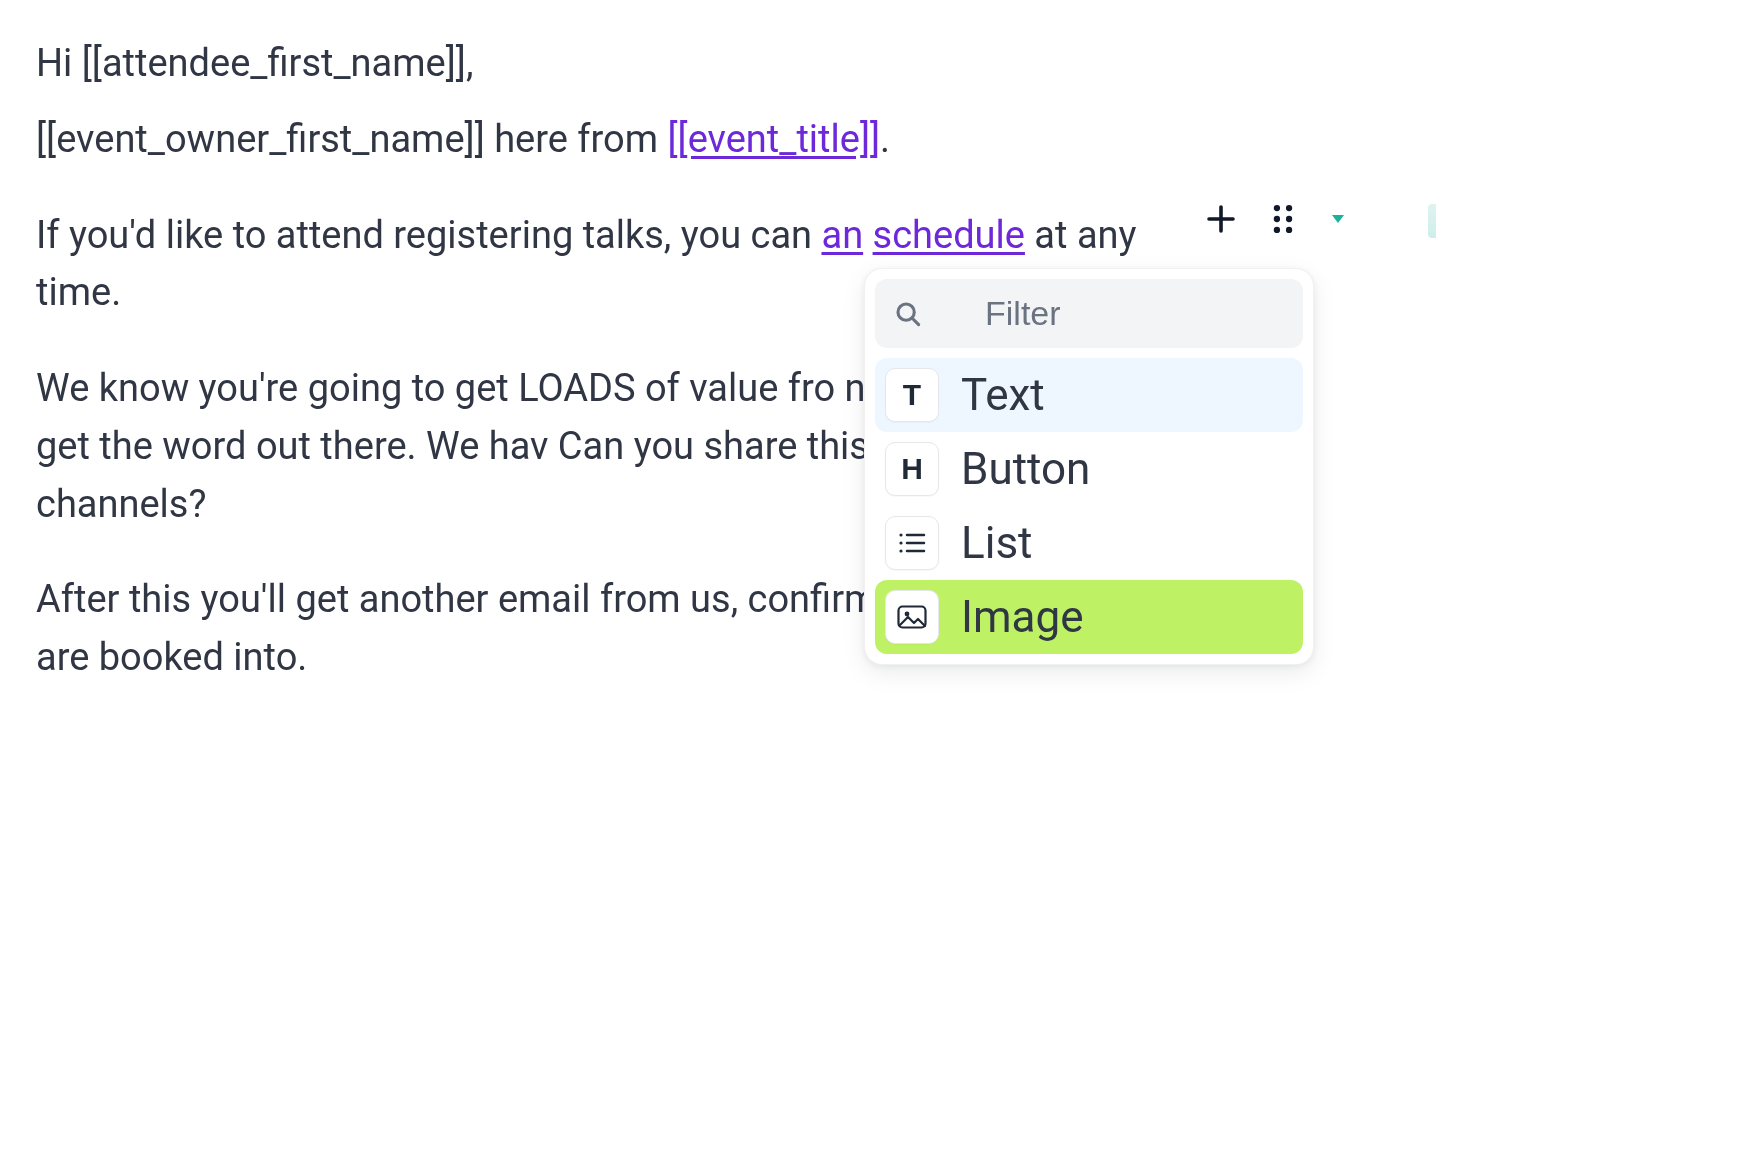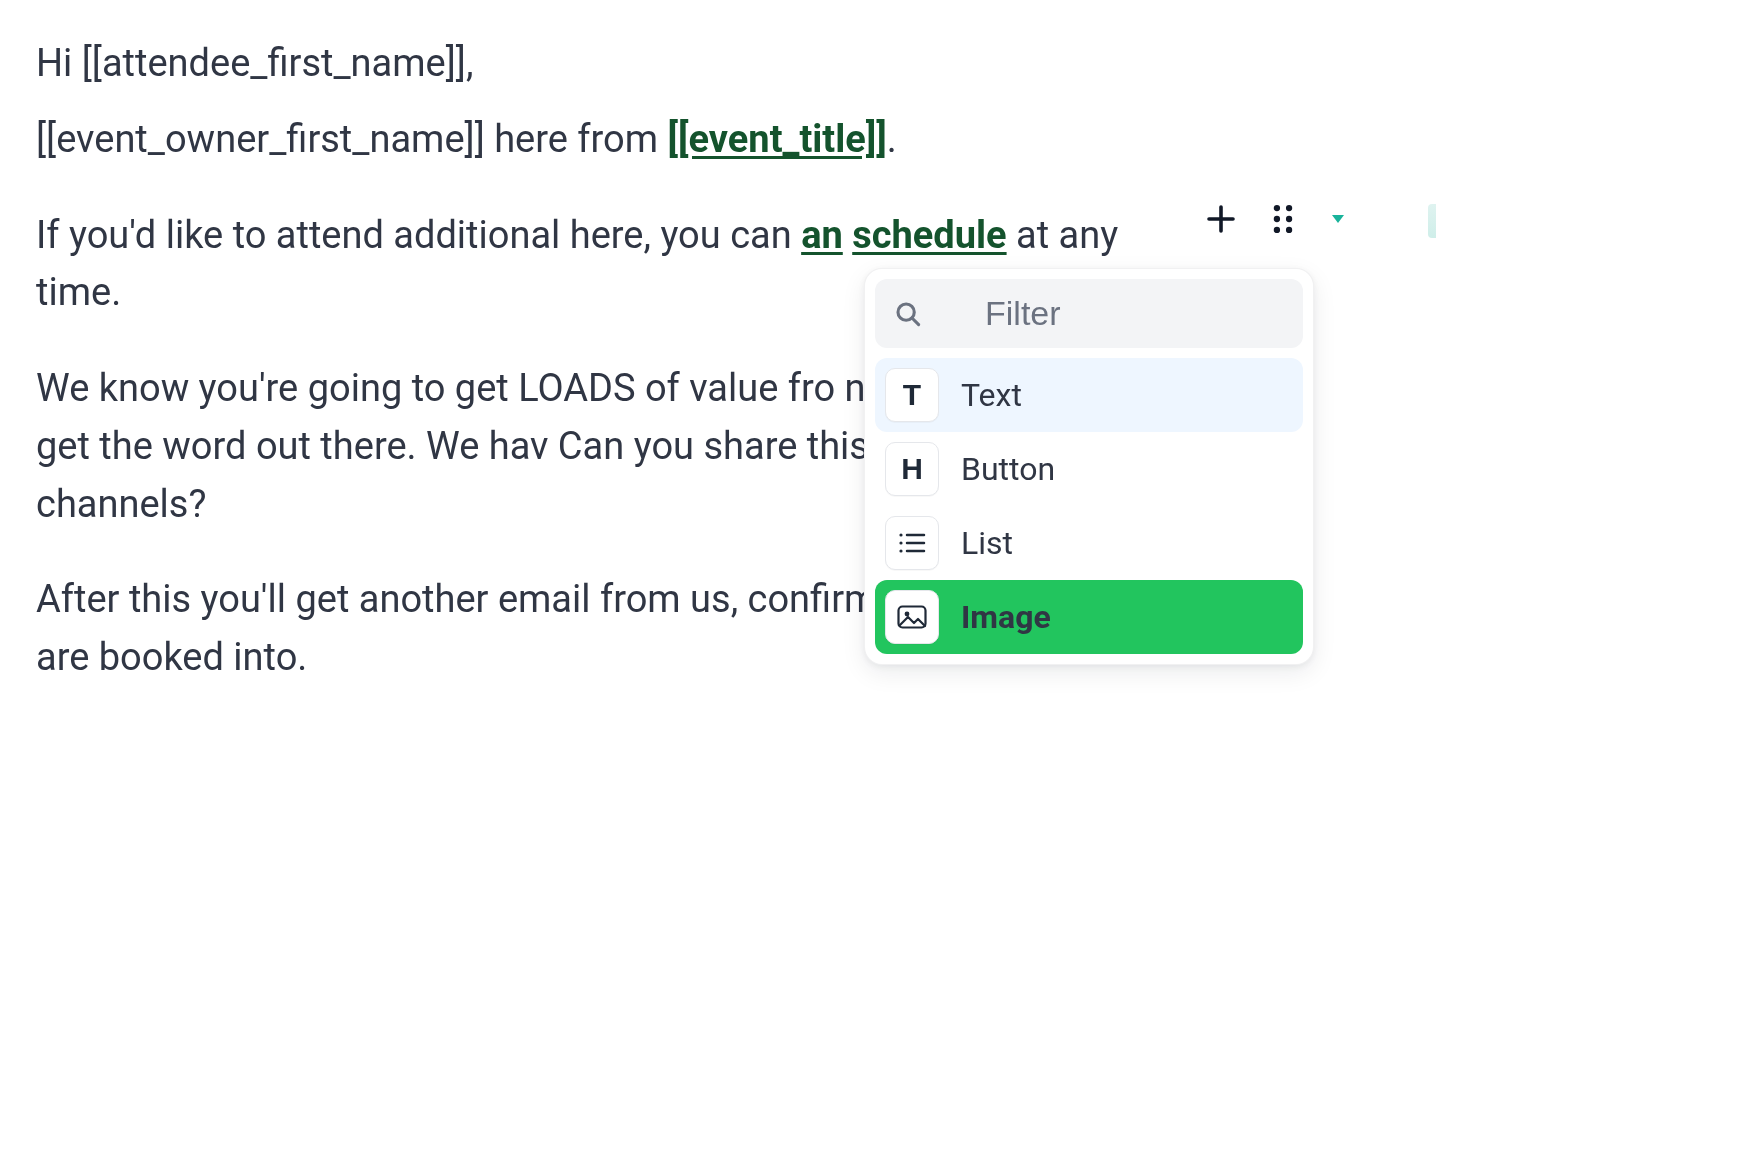--- a/index.html
+++ b/index.html
@@ -23,25 +23,24 @@
     max-width: 1150px;
     color: #303644;
   }
   .content p {
     margin: 0 0 38px 0;
   }
   .content p.greet {
     margin-bottom: 18px;
   }
   .link {
-    color: #14532d;
+    color: #6d28d9;
     text-decoration: underline;
     text-underline-offset: 4px;
     cursor: pointer;
-    font-weight: bold;
   }
 
   .block-actions {
     position: absolute;
     top: 197px;
     left: 1199px;
     display: flex;
     align-items: center;
     gap: 18px;
   }
@@ -113,25 +112,25 @@
     border-radius: 10px;
     background: #ffffff;
     display: flex;
     align-items: center;
     justify-content: center;
     color: #1f2937;
     box-shadow: 0 1px 0 rgba(17,24,39,0.03);
     flex: 0 0 auto;
   }
   .menu-item .label {
-    font-size: 32px;
+    font-size: 44px;
     color: #303644;
   }
   .menu-item.selected { background: #eef6ff; }
-  .menu-item.hovered  { background: #22c55e; font-weight: bold; }
+  .menu-item.hovered  { background: #bef264; }
 
   .icon-chip .glyph {
     font-family: "Helvetica Neue", Arial, sans-serif;
     font-weight: 700;
     font-size: 30px;
     line-height: 1;
   }
 
   .right-strip {
     position: absolute;
@@ -151,21 +150,21 @@
 
   <div class="content">
     <p class="greet">Hi [[attendee_first_name]],</p>
 
     <p>
       <span>[[event_owner_first_name]] here from </span><a class="link">[[event_title]]</a><span>.</span>
     </p>
 
 
     <p>
-      <span>If you'd like to attend additional here, you can </span><a class="link">an</a>
+      <span>If you'd like to attend registering talks, you can </span><a class="link">an</a>
       <a class="link">schedule</a><span> at any time.</span>
     </p>
 
     <p>We know you're going to get LOADS of value fro     need your help to get the word out there. We hav   Can you share this across your social channels?</p>
 
 
     <p>After this you'll get another email from us, confirming the talks you are booked into.</p>
   </div>
 
   <div class="block-actions">

